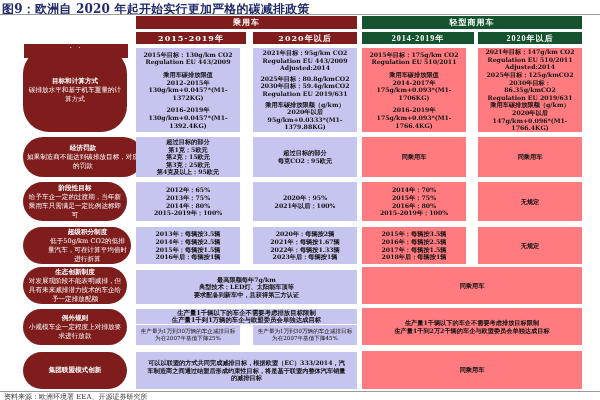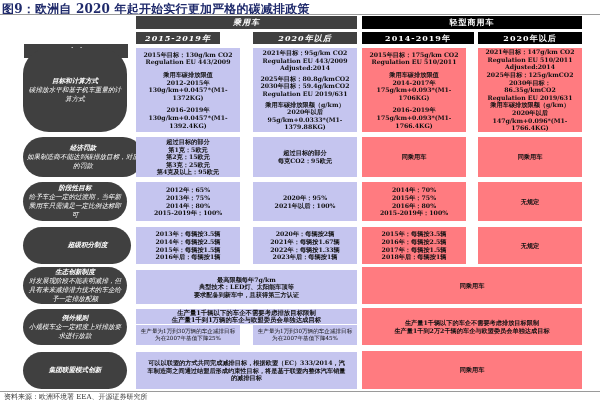--- a/index.html
+++ b/index.html
@@ -2,43 +2,43 @@
 <html><head>
 <meta charset="utf-8">
 <style>
   html, body { margin:0; padding:0; }
   body { width:600px; height:400px; background:#ffffff; position:relative; overflow:hidden;
          font-family:"DejaVu Serif","Liberation Serif",serif; color:#000; }
   .abs { position:absolute; box-sizing:border-box; }
   .title { left:2px; top:1px; font-size:12px; font-weight:bold; color:#1f2a6b; white-space:nowrap; letter-spacing:0.2px; }
   .rule { left:0; top:14px; width:600px; height:1px; background:#9a9a9a; }
   .rule2 { left:0; top:391px; width:600px; height:1px; background:#9a9a9a; }
-  .navy { background:#404040; color:#fff;font-style:italic; }
-  .red { background:#000000; color:#fff; }
+  .navy { background:#7f1d1d; color:#fff; }
+  .red { background:#14532d; color:#fff;font-family:Liberation Serif, serif; }
   .lav { background:#c5c5ef; color:#111; }
   .pink { background:#ff7b80; color:#111; }
   .cell { display:flex; align-items:center; justify-content:center; text-align:center; }
   .hdr { font-size:8px; font-weight:bold; letter-spacing:1px; }
   .def { font-size:6.6px; line-height:9px; padding:0 3px; flex-direction:column;border-radius:26px; }
   .def .b { font-weight:bold; }
   .txt { font-size:6.2px; line-height:7.6px; font-weight:bold; flex-direction:column; padding:1px 3px; }
   .txt .gap { height:5px; }
   .footer { left:4px; top:392px; font-size:7px; color:#333; white-space:nowrap; }
 </style>
 </head>
 <body>
 
 <div class="abs title">图9：欧洲自 2020 年起开始实行更加严格的碳减排政策</div>
 <div class="abs rule"></div>
 
 <div class="abs cell navy hdr" style="left:136px;top:16px;width:221px;height:13px;">乘用车</div>
 <div class="abs cell red hdr" style="left:362px;top:16px;width:220px;height:13px;">轻型商用车</div>
 
 <div class="abs cell navy hdr" style="left:24px;top:32px;width:104px;height:14px;margin-top:12px;">定义</div>
-<div class="abs cell navy hdr" style="left:136px;top:32px;width:84px;height:12px;">2015-2019年</div>
+<div class="abs cell navy hdr" style="left:136px;top:32px;width:110px;height:12px;">2015-2019年</div>
 <div class="abs cell navy hdr" style="left:253px;top:32px;width:104px;height:12px;">2020年以后</div>
 <div class="abs cell red hdr" style="left:362px;top:32px;width:112px;height:12px;">2014-2019年</div>
 <div class="abs cell red hdr" style="left:478px;top:32px;width:104px;height:12px;">2020年以后</div>
 
 <div class="abs cell navy def" style="left:23px;top:48px;width:104px;height:84px;">
   <span class="b">目标和计算方式</span>
   <span>碳排放水平和基于机车重量的计算方式</span>
 </div>
 <div class="abs cell lav txt" style="left:136px;top:48px;width:104px;height:84px;">
   <span>2015年目标：130g/km CO2</span>
@@ -137,20 +137,21 @@
   <span>2015年：75%</span>
   <span>2016年：80%</span>
   <span>2015-2019年：100%</span>
 </div>
 <div class="abs cell pink txt" style="left:478px;top:182px;width:104px;height:39px;">
   <span>无规定</span>
 </div>
 
 <div class="abs cell navy def" style="left:23px;top:227px;width:108px;height:37px;padding-left:24px;">
   <span class="b">超级积分制度</span>
+  <span>低于50g/km CO2的低排量汽车，可在计算平均值时进行折算</span>
 </div>
 <div class="abs cell lav txt" style="left:136px;top:227px;width:104px;height:37px;">
   <span>2013年：每辆按3.5辆</span>
   <span>2014年：每辆按2.5辆</span>
   <span>2015年：每辆按1.5辆</span>
   <span>2016年后：每辆按1辆</span>
 </div>
 <div class="abs cell lav txt" style="left:253px;top:227px;width:104px;height:37px;">
   <span>2020年：每辆按2辆</span>
   <span>2021年：每辆按1.67辆</span>

